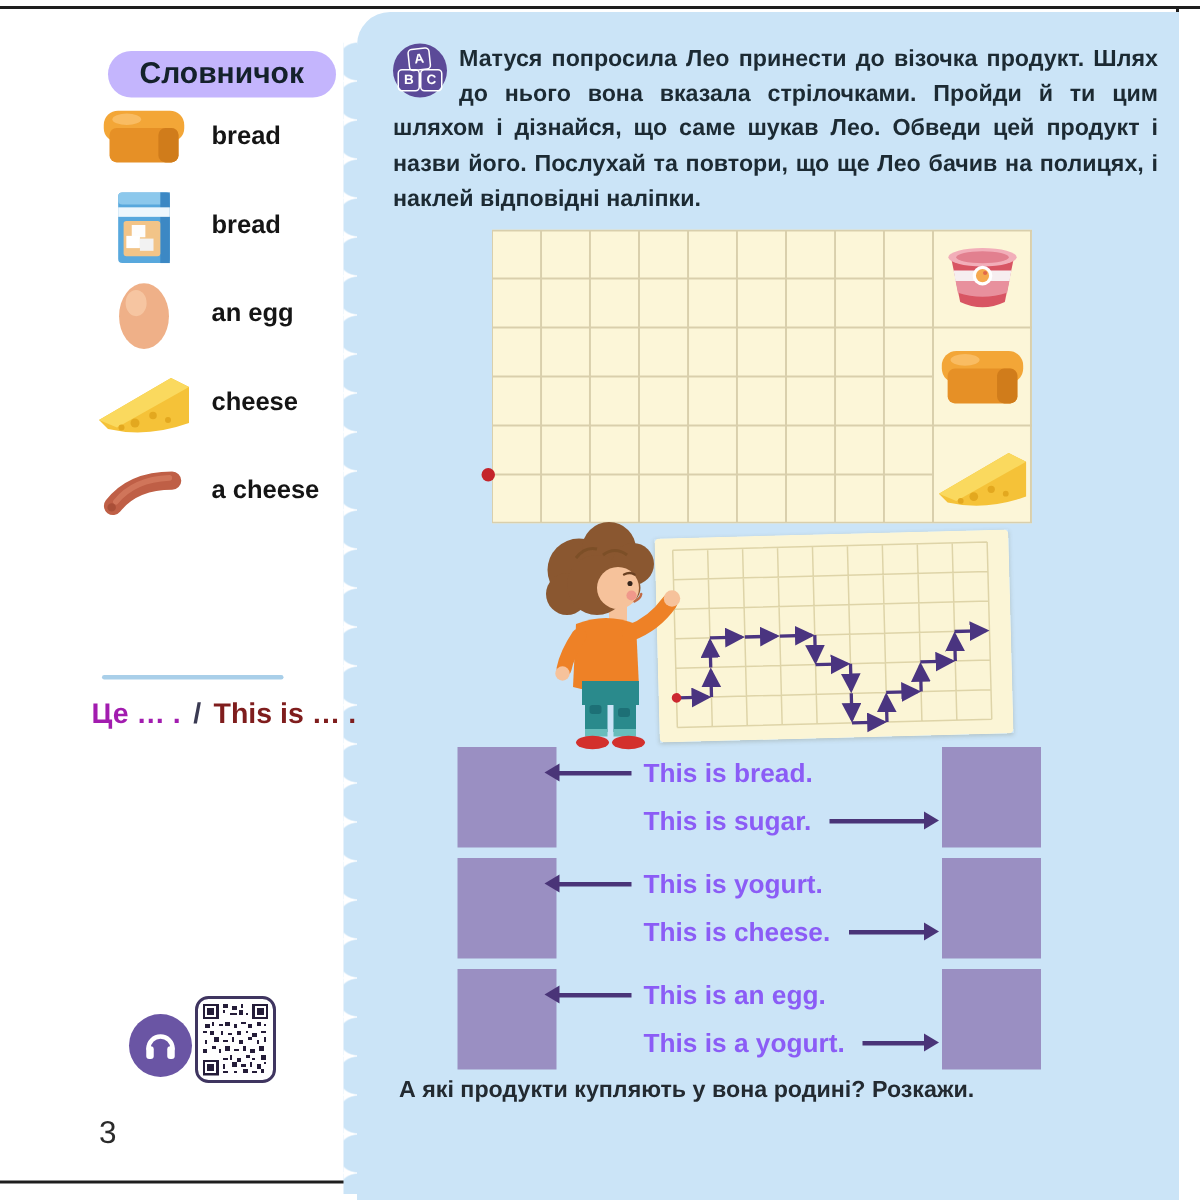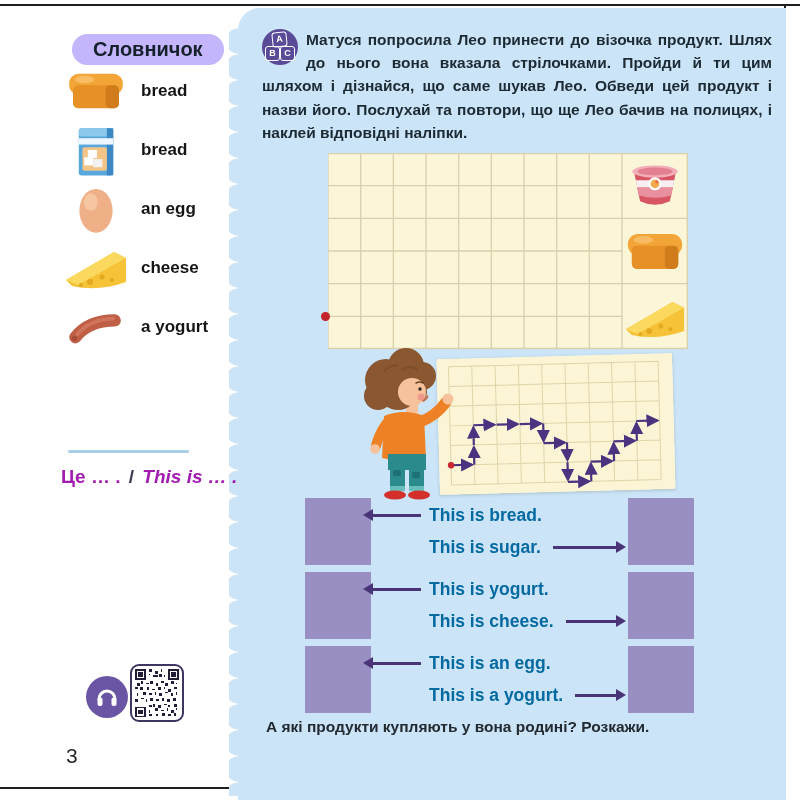--- a/index.html
+++ b/index.html
@@ -22,21 +22,21 @@
   .pill{left:72px;top:34px;background:#c4b5fd;border-radius:17px;padding:4px 21px;
         font-size:20px;font-weight:700;color:#14212b;}
   .vocab{left:62px;top:61px;width:195px;}
   .vocab-row{height:59px;display:flex;align-items:center;}
   .vocab-icon{width:68px;display:flex;justify-content:center;align-items:center;}
   .vocab-word{margin-left:11px;font-size:17px;font-weight:700;color:#151515;}
   .divider{left:68px;top:450px;width:121px;height:3px;background:#a9cfe9;border-radius:2px;}
   .pattern{left:61px;top:466px;font-size:19px;font-weight:700;white-space:nowrap;}
   .pattern .ua{color:#a21caf;}
   .pattern .sep{color:#3a3a52;padding:0 3px;}
-  .pattern .en{color:#a21caf;font-style:italic;}
+  .pattern .en{color:#7f1d1d;}
 
   
   .hp{left:86px;top:676px;width:42px;height:42px;border-radius:50%;background:#6a55a4;
       display:flex;align-items:center;justify-content:center;}
   .qr{left:130px;top:664px;background:#fff;border:2.5px solid #3f3560;border-radius:9px;
       padding:3px;line-height:0;}
   .pagenum{left:66px;top:744px;font-size:21px;color:#2b2b2b;}
 
   
   .instruction{left:262px;top:28px;width:510px;font-size:15.5px;line-height:23.2px;
@@ -56,21 +56,21 @@
   
   .boy{left:350px;top:340px;}
   .map{left:438px;top:356px;transform:rotate(-1.5deg);box-shadow:0 1px 3px rgba(90,90,60,.25);}
 
   
   .rows{left:305px;top:498px;width:389px;}
   .s-row{display:grid;grid-template-columns:66px 1fr 66px;height:67px;margin-bottom:7px;}
   .sticker{background:#9a8fc2;}
   .s-mid{display:flex;flex-direction:column;justify-content:center;gap:4px;}
   .s-line{display:flex;align-items:center;height:28px;}
-  .s-text{font-size:17.5px;font-weight:700;color:#0369a1;white-space:nowrap;}
+  .s-text{font-size:17.5px;font-weight:700;color:#8b5cf6;white-space:nowrap;}
   .arrow-left{position:relative;flex:none;width:50px;height:3px;background:#4a3478;margin-right:8px;}
   .arrow-left::before{content:"";position:absolute;left:-8px;top:-5px;border-top:6.5px solid transparent;
       border-bottom:6.5px solid transparent;border-right:10px solid #4a3478;}
   .spacer{flex:none;width:58px;}
   .arrow-right{position:relative;flex:1;height:3px;background:#4a3478;margin-left:12px;margin-right:10px;}
   .arrow-right::after{content:"";position:absolute;right:-8px;top:-5px;border-top:6.5px solid transparent;
       border-bottom:6.5px solid transparent;border-left:10px solid #4a3478;}
 
   .question{left:266px;top:718px;width:500px;font-size:15.5px;font-weight:700;color:#232a31;}
 </style>
@@ -168,21 +168,21 @@
           </svg>
         </span>
       <span class="vocab-word">cheese</span>
     </div>
     <div class="vocab-row">
       <span class="vocab-icon">
           <svg width="60" height="38" viewBox="0 0 64 40">
             <use href="#sym-sausage"></use>
           </svg>
         </span>
-      <span class="vocab-word">a yogurt</span>
+      <span class="vocab-word">a cheese</span>
     </div>
   </div>
 
   <div class="abs divider"></div>
 
   <div class="abs pattern">
     <span class="ua">Це … .</span>
     <span class="sep">/</span>
     <span class="en">This is … .</span>
   </div>

